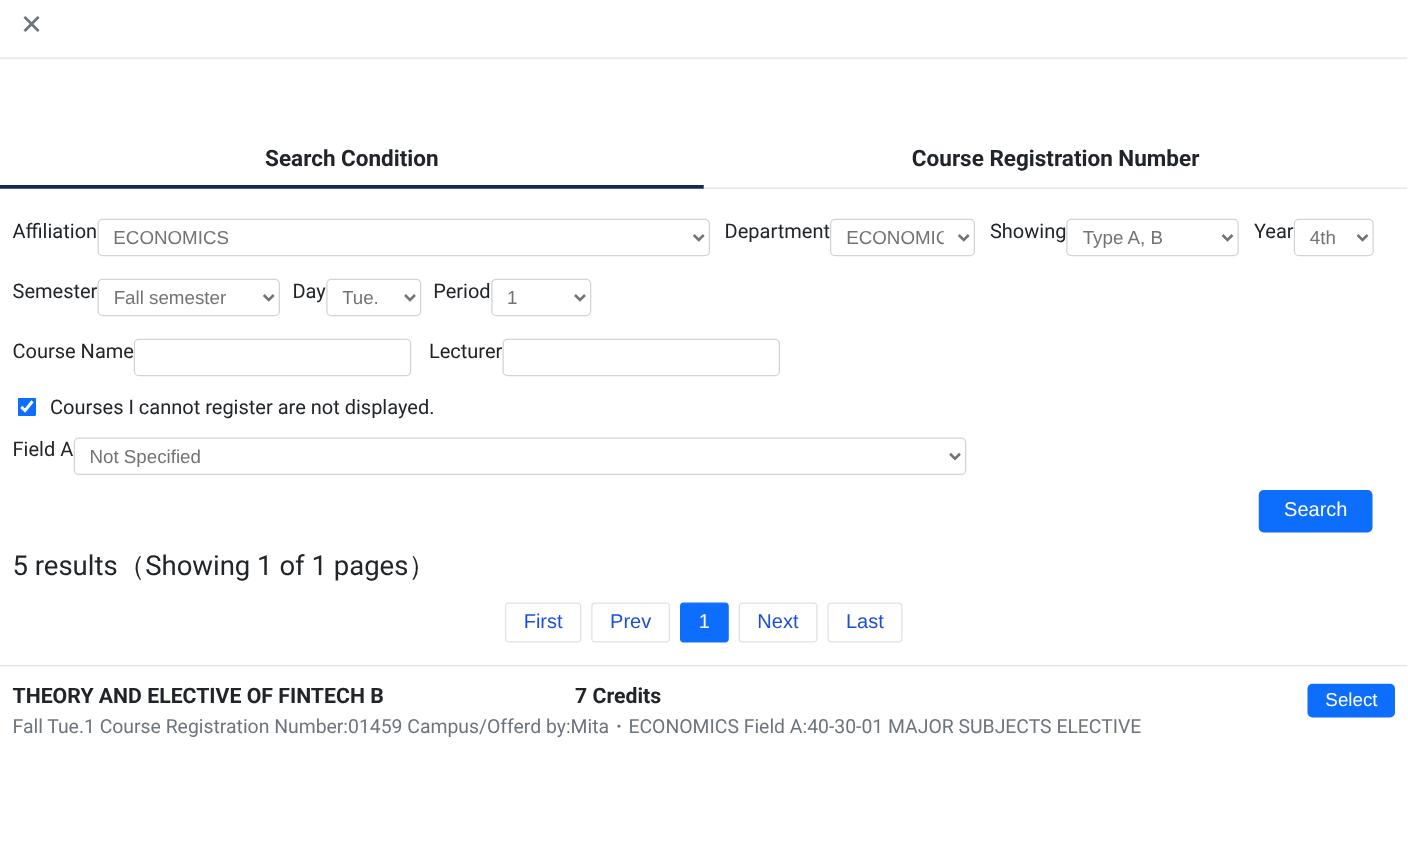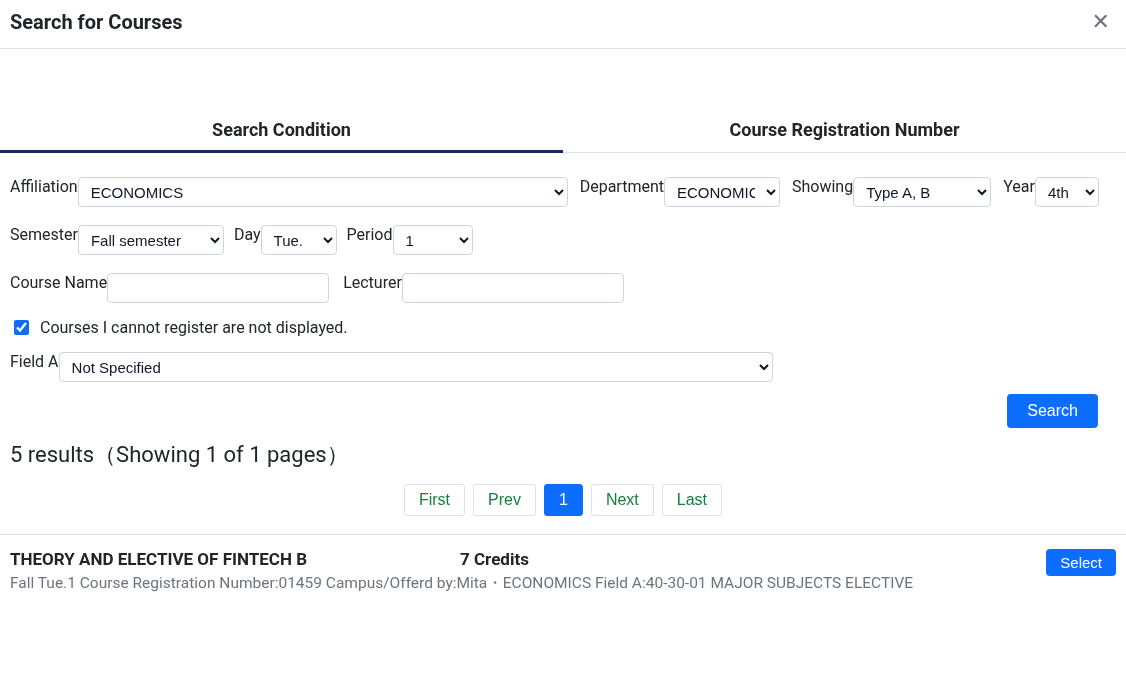--- a/index.html
+++ b/index.html
@@ -63,21 +63,21 @@
     font-size: 16px;
     color: #212529;
     margin-bottom: 6px;
   }
   select, input[type=text] {
     height: 30px;
     border: 1px solid #ced4da;
     border-radius: 4px;
     padding: 3px 8px;
     font-size: 15px;
-    color: #0f172a;
+    color: #737373;
     background: #fff;
   }
   .sel-affiliation { width: 490px; }
   .sel-department { width: 116px; }
   .sel-course { width: 138px; }
   .sel-year { width: 64px; }
   .row2 {
     display: flex;
     gap: 10px;
     margin-top: 18px;
@@ -126,21 +126,21 @@
   }
   .pagination {
     display: flex;
     justify-content: center;
     gap: 8px;
     margin-top: 14px;
   }
   .page-btn {
     border: 1px solid #dee2e6;
     background: #fff;
-    color: #15803d;
+    color: #1d4ed8;
     padding: 6px 14px;
     font-size: 16px;
     border-radius: 3px;
     cursor: pointer;
   }
   .page-btn.current {
     background: #0d6efd;
     color: #fff;
     border-color: #0d6efd;
   }
@@ -175,21 +175,20 @@
     padding: 5px 14px;
     font-size: 15px;
     cursor: pointer;
     align-self: flex-start;
   }
 </style>
 </head>
 <body>
 
 <div class="header">
-  <div class="title">Search for Courses</div>
   <div class="close-btn">✕</div>
 </div>
 
 <div class="tabs">
   <div class="tab active">Search Condition</div>
   <div class="tab">Course Registration Number</div>
 </div>
 
 <div class="form-area">
 

